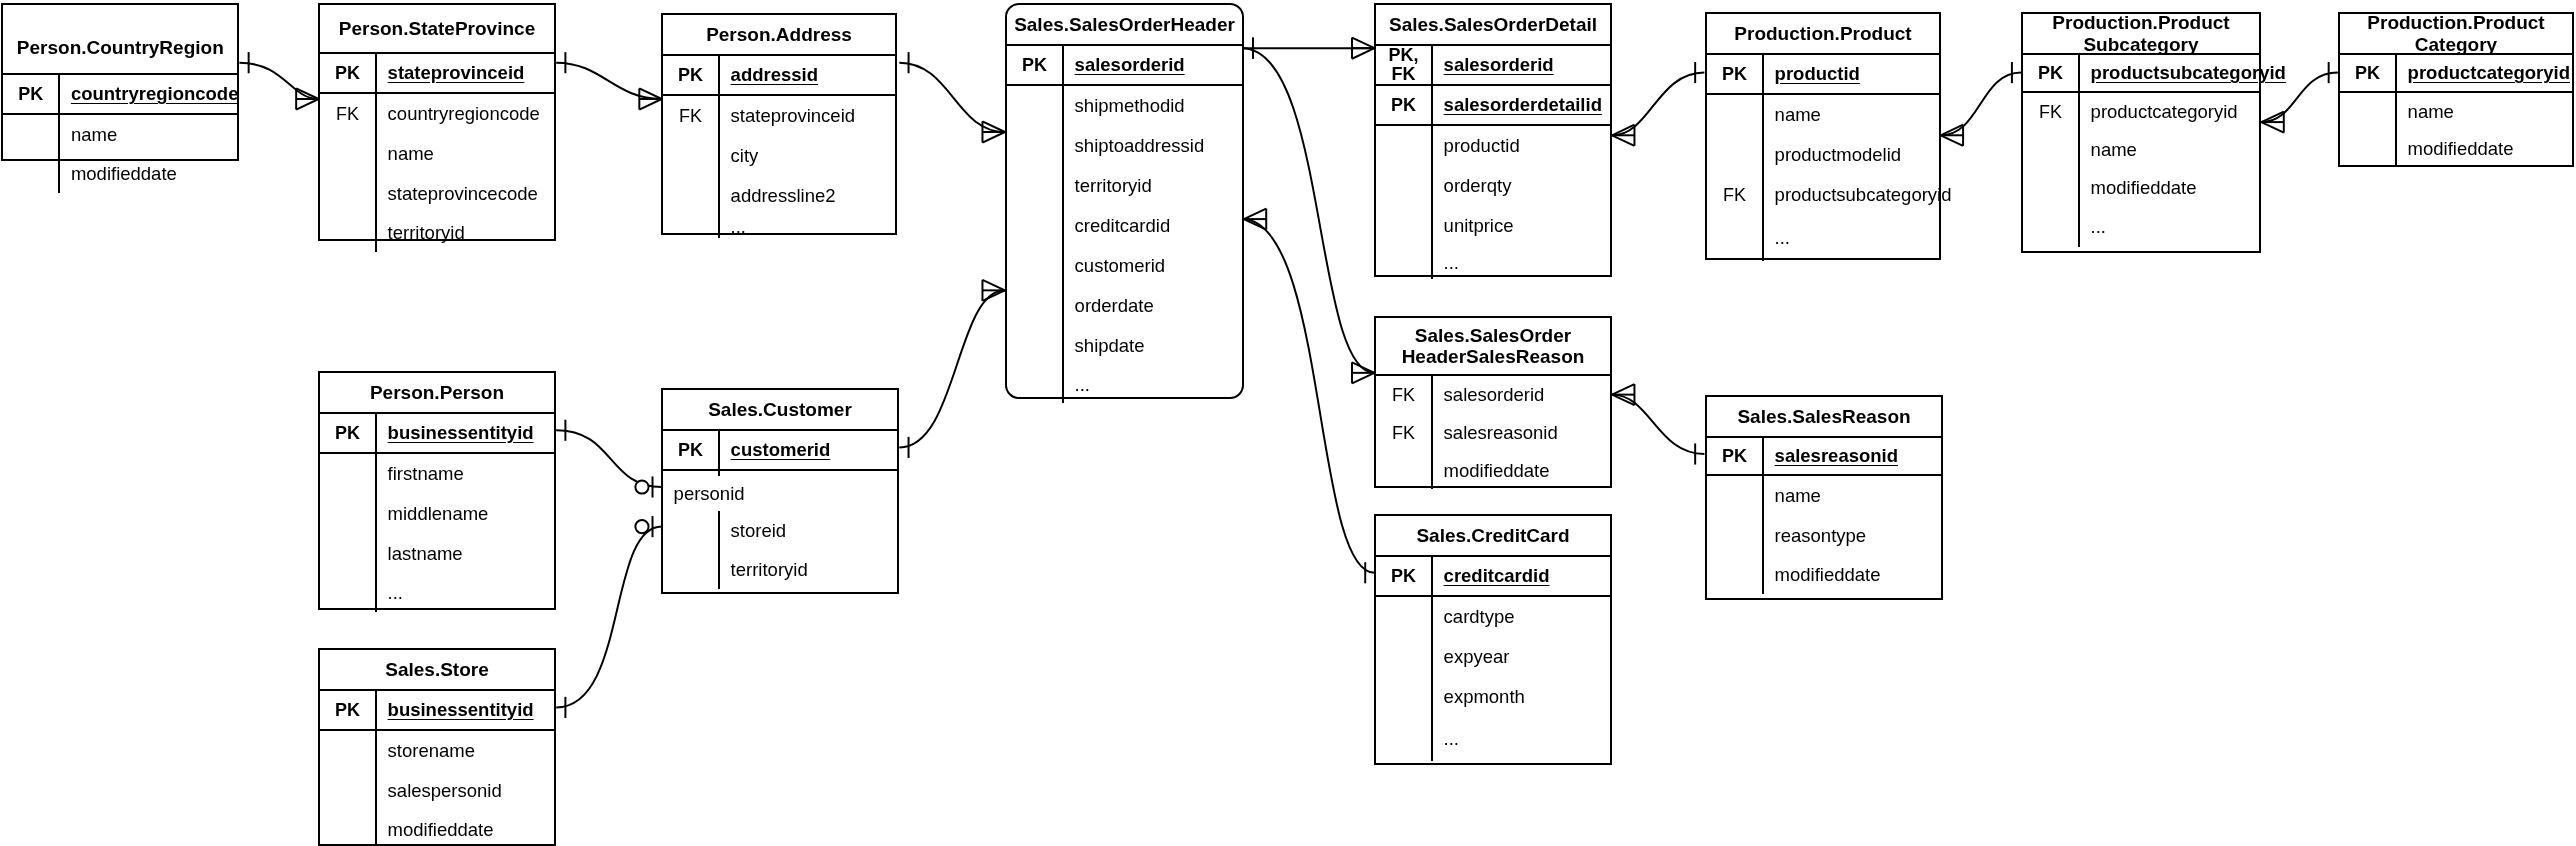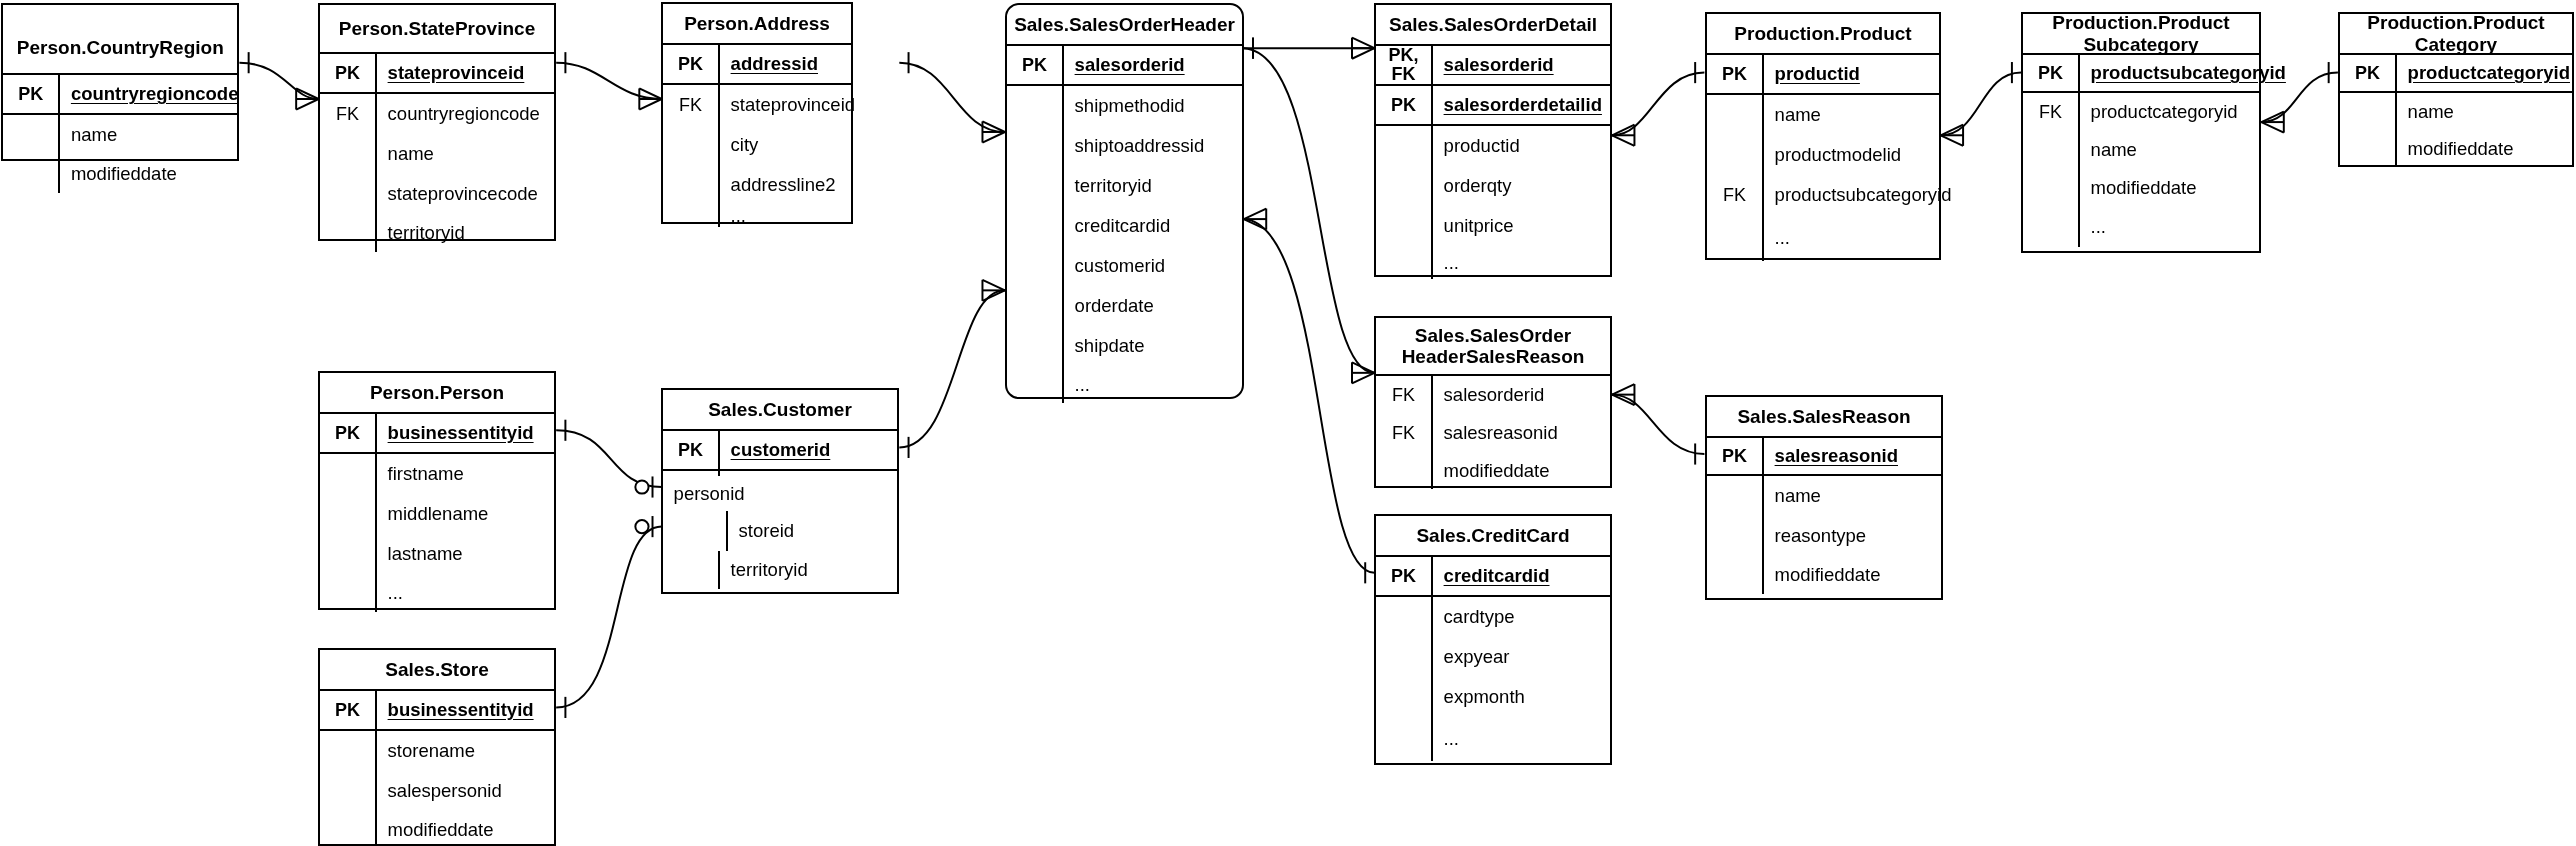--- a/index.html
+++ b/index.html
@@ -168,21 +168,21 @@
           <div class="attr-row" style="height: 40px;">
             <div class="key-cell"></div>
             <div class="name-cell">stateprovincecode</div>
           </div>
           <div class="attr-row" style="height: 38px;">
             <div class="key-cell"></div>
             <div class="name-cell">territoryid</div>
           </div>
         </div>
       </div>
-      <div class="entity" style="left: 661px; top: 2px; width: 192px; height: 222px;">
+      <div class="entity" style="left: 661px; top: 13px; width: 236px; height: 222px;">
         <div class="ent-title" style="height: 41px;">Person.Address</div>
         <div class="ent-body">
           <div class="attr-row sep" style="height: 40px;">
             <div class="key-cell">PK</div>
             <div class="name-cell pk">addressid</div>
           </div>
           <div class="attr-row" style="height: 40px;">
             <div class="key-cell weak">FK</div>
             <div class="name-cell">stateprovinceid</div>
           </div>
@@ -366,21 +366,21 @@
         <div class="ent-title" style="height: 41px;">Sales.Customer</div>
         <div class="ent-body">
           <div class="attr-row sep" style="height: 40px;">
             <div class="key-cell">PK</div>
             <div class="name-cell pk">customerid</div>
           </div>
           <div class="attr-row" style="height: 40px; flex-direction: column;">
             <div class="key-cell"></div>
             <div class="name-cell">personid</div>
           </div>
-          <div class="attr-row" style="height: 40px; padding-left: 8px;">
+          <div class="attr-row" style="height: 40px;">
             <div class="key-cell"></div>
             <div class="name-cell">storeid</div>
           </div>
           <div class="attr-row" style="height: 38px;">
             <div class="key-cell"></div>
             <div class="name-cell">territoryid</div>
           </div>
         </div>
       </div>
       <div class="entity" style="left: 318px; top: 648px; width: 238px; height: 198px;">

